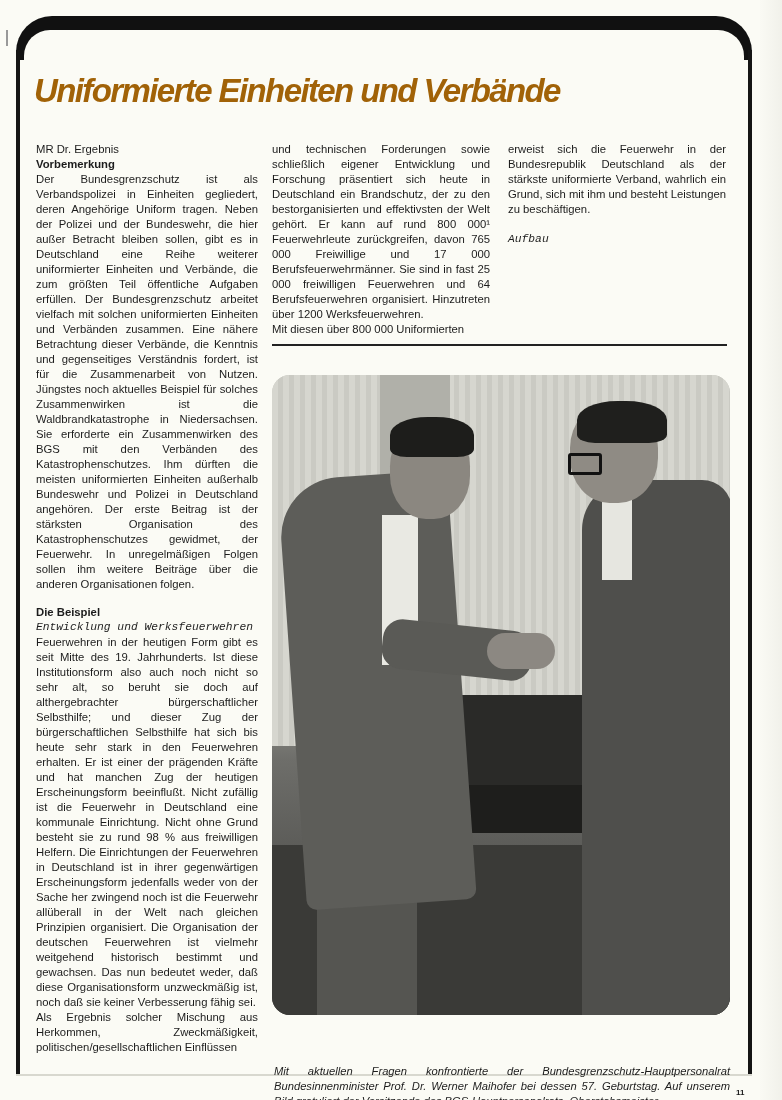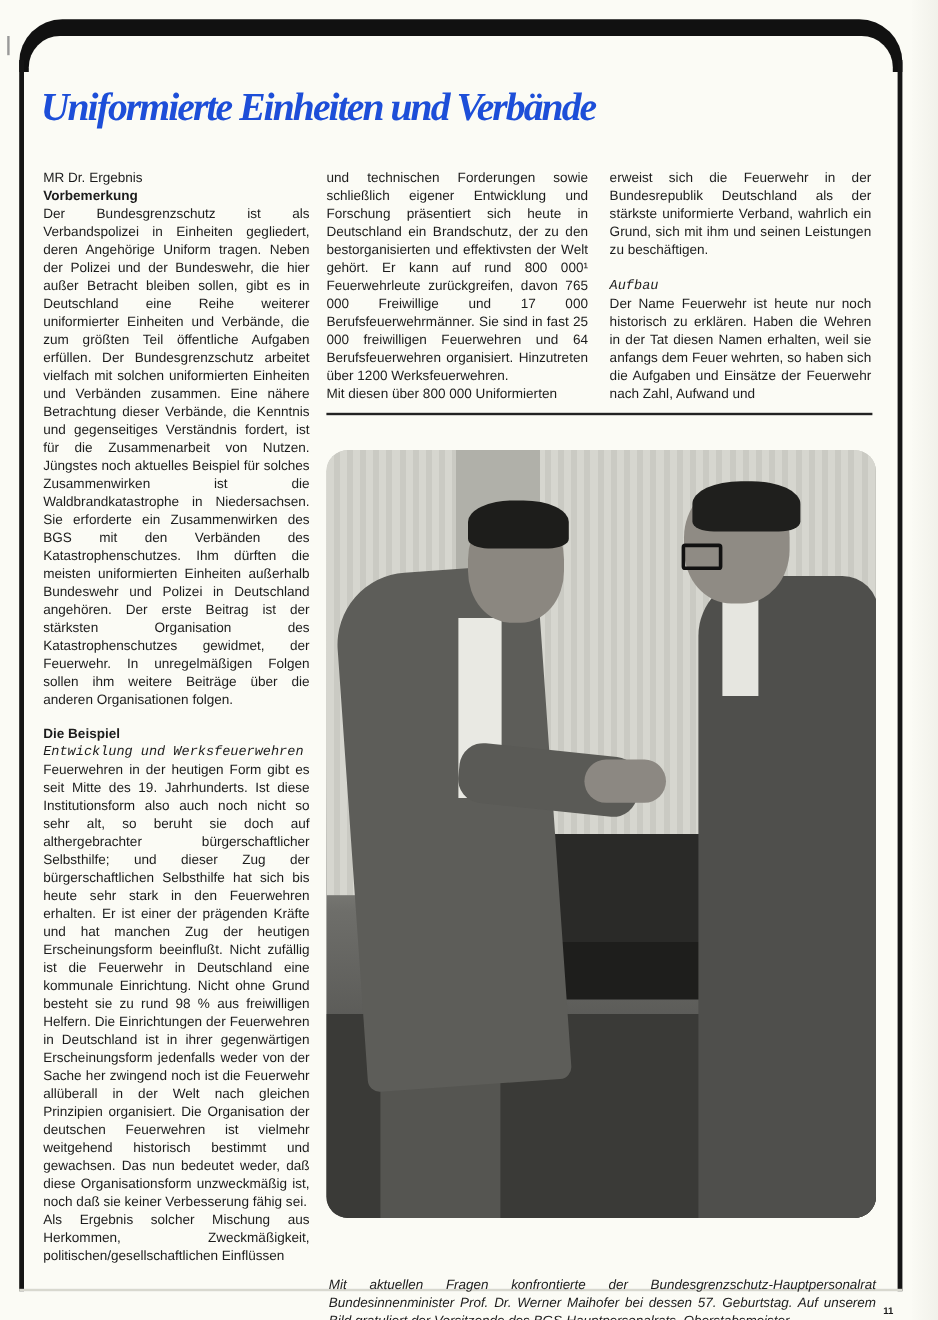--- a/index.html
+++ b/index.html
@@ -28,23 +28,23 @@
   }
   .left-gutter-mark {
     position:absolute; left:6px; top:30px; width:2px; height:16px; background:#999;
   }
   .scan-edge {
     position:absolute; left:760px; top:0; width:22px; height:1100px;
     background:linear-gradient(90deg,#fafaf4,#f1f1ea);
   }
   .headline {
     position:absolute; left:34px; top:72px;
-    font-family:Liberation Serif, serif;
+    font-family:Liberation Sans, sans-serif;
     font-weight:bold; font-style:italic; font-size:33px; letter-spacing:-1.6px;
-    color:#1d4ed8; white-space:nowrap;
+    color:#a16207; white-space:nowrap;
   }
   .col {
     position:absolute; font-size:11.3px; line-height:15px; text-align:justify;
   }
   .col p { margin:0; }
   .col1 { left:36px; top:142px; width:222px; }
   .col2 { left:272px; top:142px; width:218px; }
   .col3 { left:508px; top:142px; width:218px; }
   .author { margin:0 0 50px 0; }
   .section-head { font-weight:bold; margin:0 0 5px 0; }
@@ -109,24 +109,23 @@
   <p>Feuerwehren in der heutigen Form gibt es seit Mitte des 19. Jahrhunderts. Ist diese Institutionsform also auch noch nicht so sehr alt, so beruht sie doch auf althergebrachter bürgerschaftlicher Selbsthilfe; und dieser Zug der bürgerschaftlichen Selbsthilfe hat sich bis heute sehr stark in den Feuerwehren erhalten. Er ist einer der prägenden Kräfte und hat manchen Zug der heutigen Erscheinungsform beeinflußt. Nicht zufällig ist die Feuerwehr in Deutschland eine kommunale Einrichtung. Nicht ohne Grund besteht sie zu rund 98 % aus freiwilligen Helfern. Die Einrichtungen der Feuerwehren in Deutschland ist in ihrer gegenwärtigen Erscheinungsform jedenfalls weder von der Sache her zwingend noch ist die Feuerwehr allüberall in der Welt nach gleichen Prinzipien organisiert. Die Organisation der deutschen Feuerwehren ist vielmehr weitgehend historisch bestimmt und gewachsen. Das nun bedeutet weder, daß diese Organisationsform unzweckmäßig ist, noch daß sie keiner Verbesserung fähig sei.</p>
   <p>Als Ergebnis solcher Mischung aus Herkommen, Zweckmäßigkeit, politischen/gesellschaftlichen Einflüssen</p>
 </div>
 
 <div class="col col2">
   <p>und technischen Forderungen sowie schließlich eigener Entwicklung und Forschung präsentiert sich heute in Deutschland ein Brandschutz, der zu den bestorganisierten und effektivsten der Welt gehört. Er kann auf rund 800 000¹ Feuerwehrleute zurückgreifen, davon 765 000 Freiwillige und 17 000 Berufsfeuerwehrmänner. Sie sind in fast 25 000 freiwilligen Feuerwehren und 64 Berufsfeuerwehren organisiert. Hinzutreten über 1200 Werksfeuerwehren.</p>
   <p>Mit diesen über 800 000 Uniformierten</p>
 </div>
 
 <div class="col col3">
-  <p>erweist sich die Feuerwehr in der Bundesrepublik Deutschland als der stärkste uniformierte Verband, wahrlich ein Grund, sich mit ihm und seinen Leistungen zu beschäftigen.</p>
+  <p>erweist sich die Feuerwehr in der Bundesrepublik Deutschland als der stärkste uniformierte Verband, wahrlich ein Grund, sich mit ihm und besteht Leistungen zu beschäftigen.</p>
   <div class="gap" style="height:15px"></div>
   <p class="sub-head">Aufbau</p>
-  <p>Der Name Feuerwehr ist heute nur noch historisch zu erklären. Haben die Wehren in der Tat diesen Namen erhalten, weil sie anfangs dem Feuer wehrten, so haben sich die Aufgaben und Einsätze der Feuerwehr nach Zahl, Aufwand und</p>
 </div>
 
 <div class="rule"></div>
 
 <div class="photo" aria-label="Zwei Männer in Anzügen beim Händeschütteln in einem Büro">
   <div class="wall"></div>
   <div class="curtain-dark"></div>
   <div class="floor"></div>
   <div class="sofa"></div>
   <div class="table"></div>

